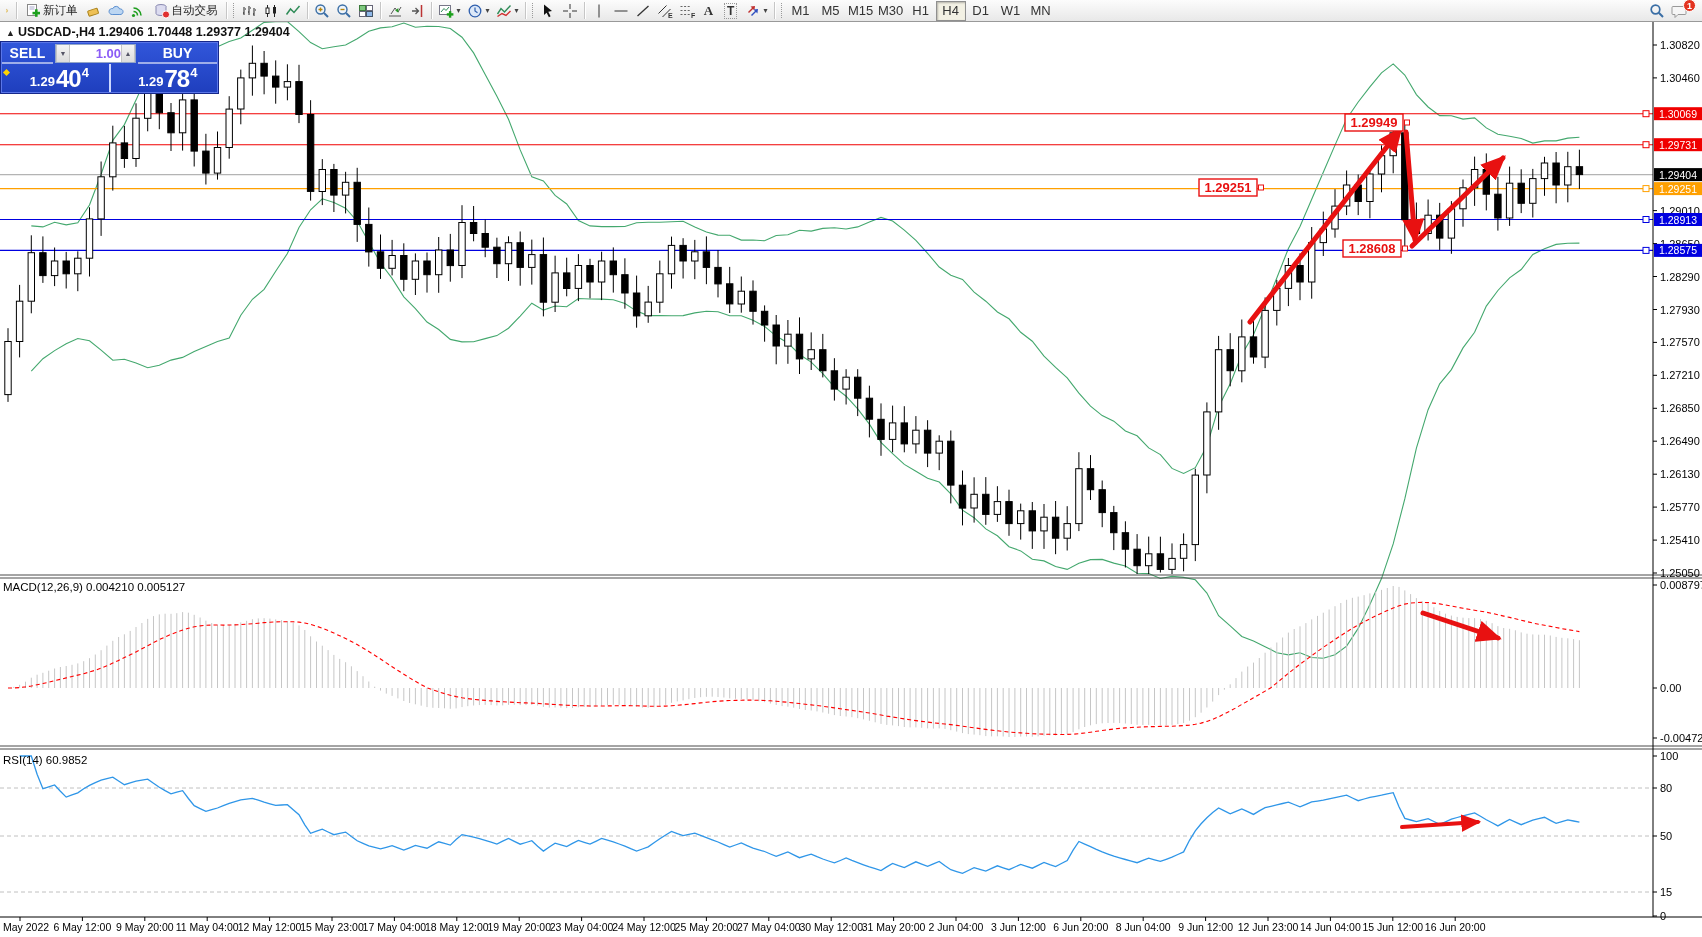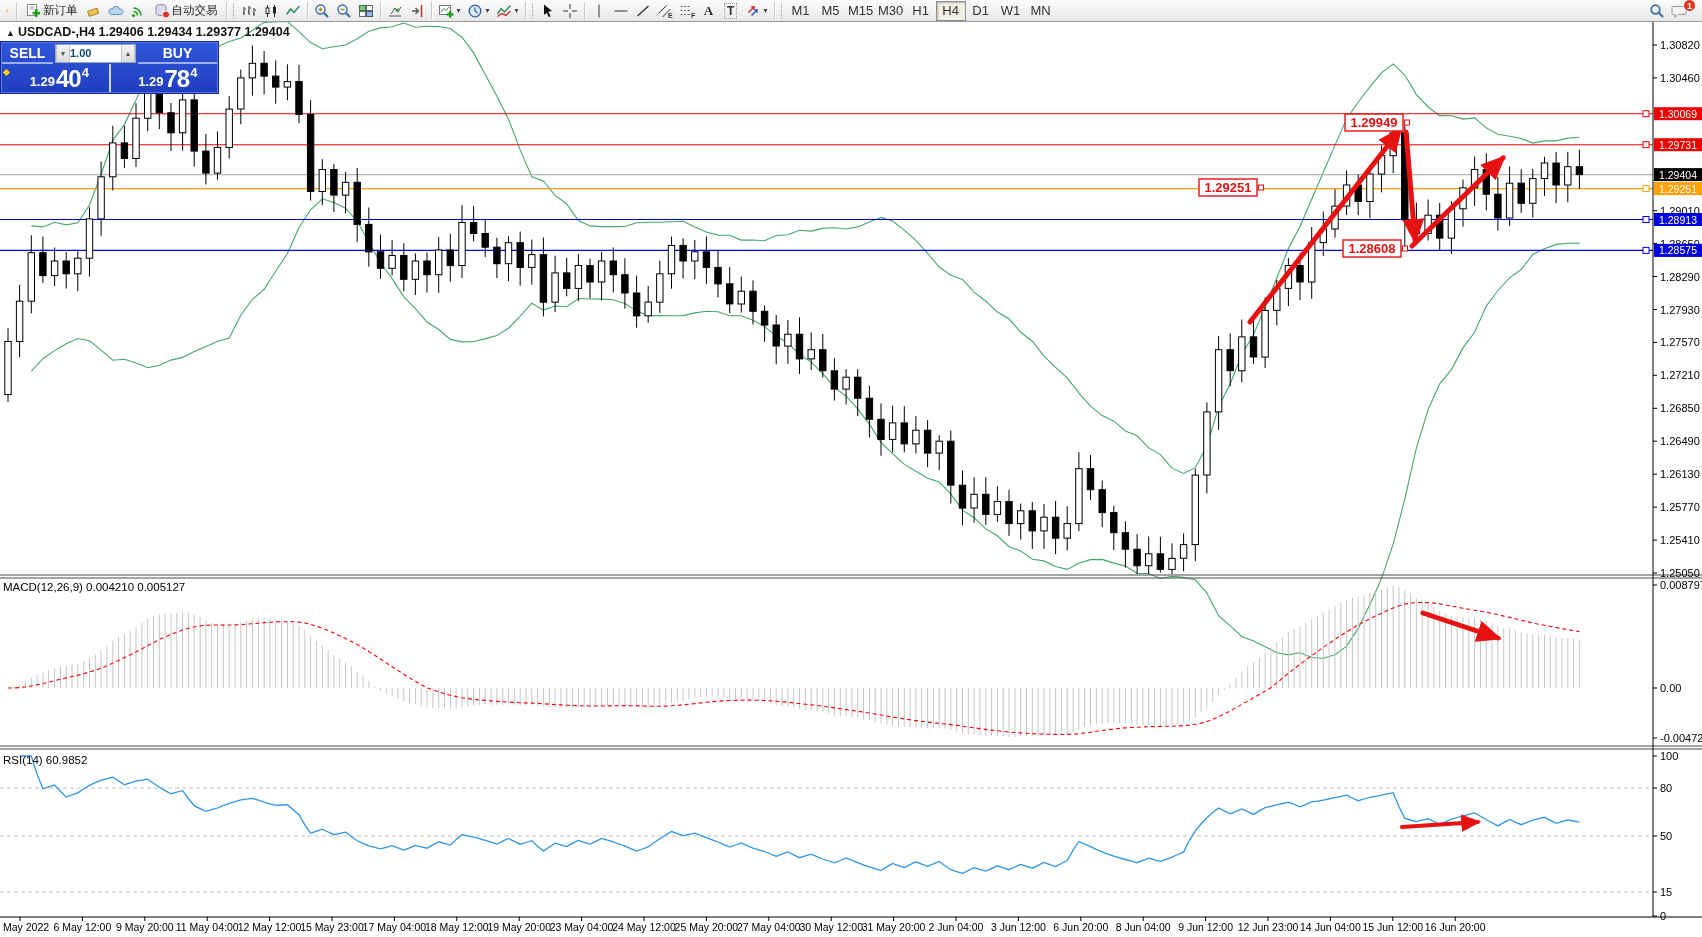--- a/index.html
+++ b/index.html
@@ -42,21 +42,21 @@
   
   .ock{position:absolute;left:1px;top:20px;width:217px;height:51px;z-index:4;
     background:linear-gradient(#3156da,#1f3fbe);border:1px solid #5a76e8;box-shadow:0 0 0 1px #16288a}
   .ock:before{content:'';position:absolute;left:2px;top:27px;width:5px;height:5px;background:#ffd400;transform:rotate(45deg)}
   .ock-top{display:flex;height:21px;align-items:stretch}
   .sbtn{width:51px;display:flex;align-items:center;justify-content:center;color:#fff;
     font-size:14px;font-weight:bold;border-bottom:2px solid rgba(255,255,255,.55)}
   .vol{flex:1;margin:1px 2px;background:#fff;border:1px solid #93a6c8;display:flex;align-items:stretch}
   .volbtn{width:14px;background:linear-gradient(#f4f4f4,#dcdcdc);color:#556;font-size:7px;
     display:flex;align-items:center;justify-content:center;border-left:1px solid #c5c5c5;border-right:1px solid #c5c5c5}
-  .volval{flex:1;text-align:left;font-size:11px;font-weight:bold;color:#0c4a6e;line-height:17px}
+  .volval{flex:1;text-align:right;font-size:13px;font-weight:bold;color:#8b5cf6;line-height:17px}
   .ock-bottom{display:flex;height:28px}
   .px{flex:1;display:flex;align-items:flex-end;justify-content:center;color:#fff;padding-bottom:0}
   .px+.px{border-left:2px solid #cdd8ff}
   .px .sm{font-size:13px;font-weight:bold;margin:0 1px 3px 8px}
   .px .bg{font-size:24px;font-weight:bold;line-height:27px;letter-spacing:-1px}
   .px .sp{font-size:13px;font-weight:bold;margin:0 0 12px 1px}
 </style>
 </head>
 <body>
 
@@ -970,21 +970,21 @@
           <rect x="1258.5" y="185" width="5" height="5" fill="#fff" stroke="#e81111"></rect>
         </g>
         <g>
           <rect x="1343" y="240" width="58" height="17" fill="#fff" stroke="#e81111" stroke-width="1.4"></rect>
           <text x="1372" y="253" class="ann" text-anchor="middle">1.28608</text>
           <rect x="1402.5" y="246" width="5" height="5" fill="#fff" stroke="#e81111"></rect>
         </g>
       </svg>
 
     <div class="chart-title">
-      <span class="mk">▲</span><span>USDCAD-,H4 1.29406 1.29434 1.29377 1.29404</span>
+      <span class="mk">▲</span><span>USDCAD-,H4 1.29406 1.70448 1.29377 1.29404</span>
     </div>
 
     <div class="ock">
       <div class="ock-top">
         <div class="sbtn">SELL</div>
         <div class="vol">
           <div class="volbtn">▼</div>
           <div class="volval">1.00</div>
           <div class="volbtn">▲</div>
         </div>

